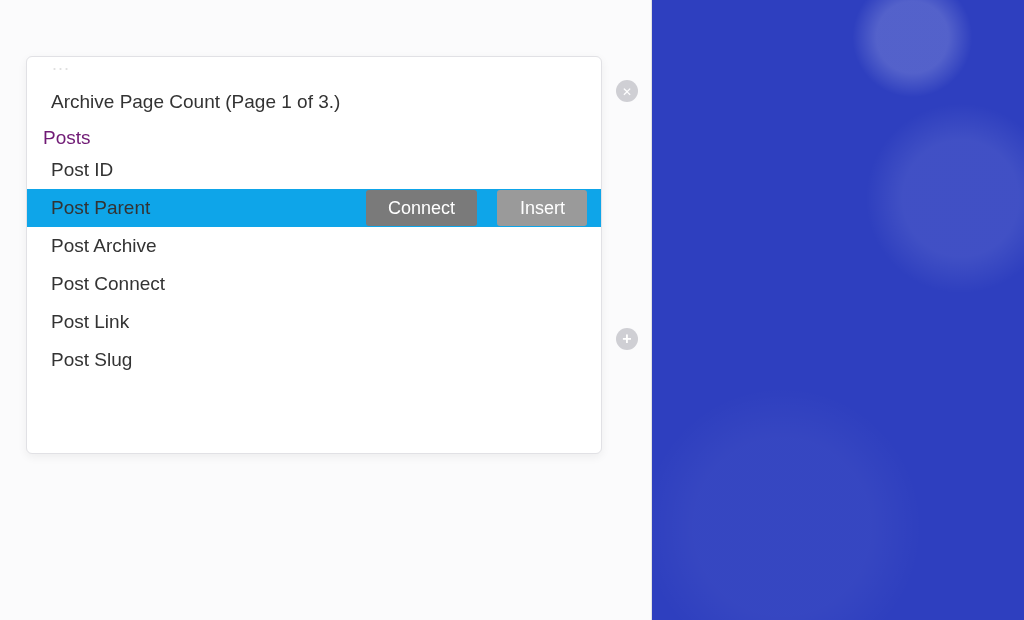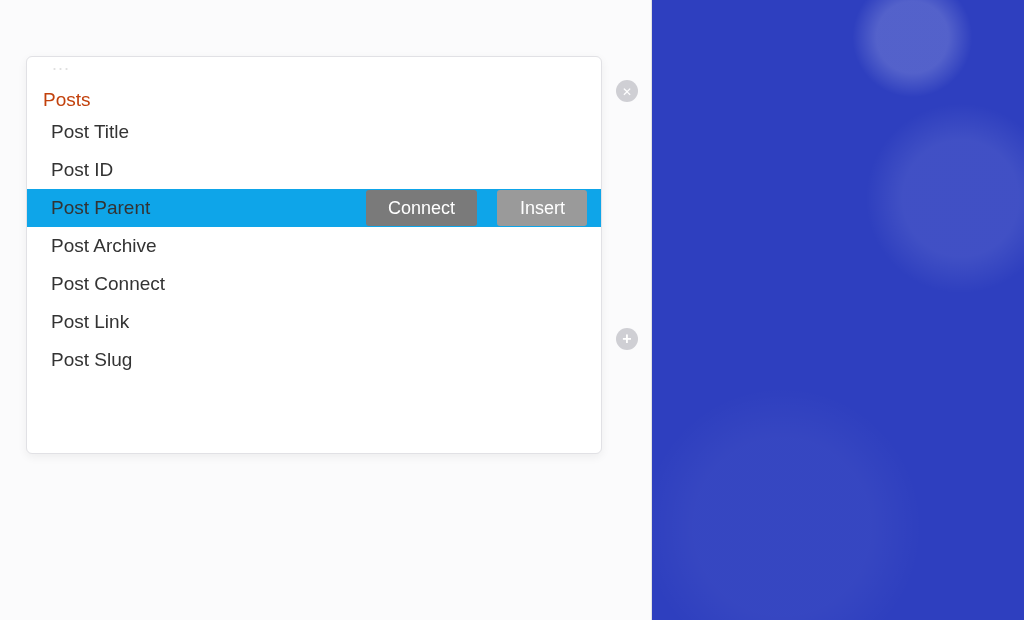--- a/index.html
+++ b/index.html
@@ -72,21 +72,21 @@
     .dd-item .actions { display: none; gap: 20px; }
     .dd-item.active .actions { display: flex; }
     .dd-item .btn {
       border: none; color: #fff; font-size: 18px; height: 36px;
       padding: 0 22px; border-radius: 3px; cursor: pointer;
     }
     .dd-item .btn.connect { background: #7a7a7a; }
     .dd-item .btn.insert  { background: #9a9a9a; padding-left: 23px; }
 
     .dd-group {
-      padding: 6px 16px 2px 16px; font-size: 19px; color: #c2410c;
+      padding: 6px 16px 2px 16px; font-size: 19px; color: #701a75;
       cursor: default;
     }
   </style>
 </head>
 <body>
 
 <div class="stage">
 
   <div class="preview-panel"></div>
 
@@ -109,26 +109,26 @@
       <span class="p"></span>
     </div>
 
     <div class="dropdown">
       <div class="dropdown-list">
 
         <div class="dd-item clipped">
           <span>…</span>
         </div>
 
+        <div class="dd-item">
+          <span>Archive Page Count (Page 1 of 3.)</span>
+        </div>
 
         <div class="dd-group">Posts</div>
 
-        <div class="dd-item">
-          <span>Post Title</span>
-        </div>
         <div class="dd-item">
           <span>Post ID</span>
         </div>
         <div class="dd-item active">
           <span>Post Parent</span>
           <span class="actions">
             <button class="btn connect">Connect</button>
             <button class="btn insert">Insert</button>
           </span>
         </div>

